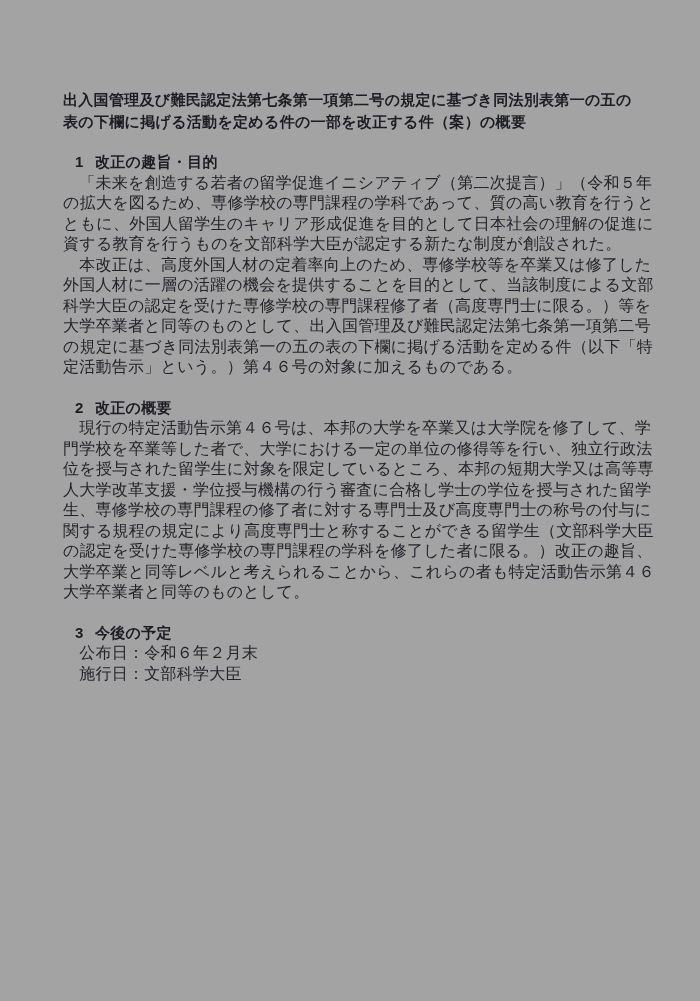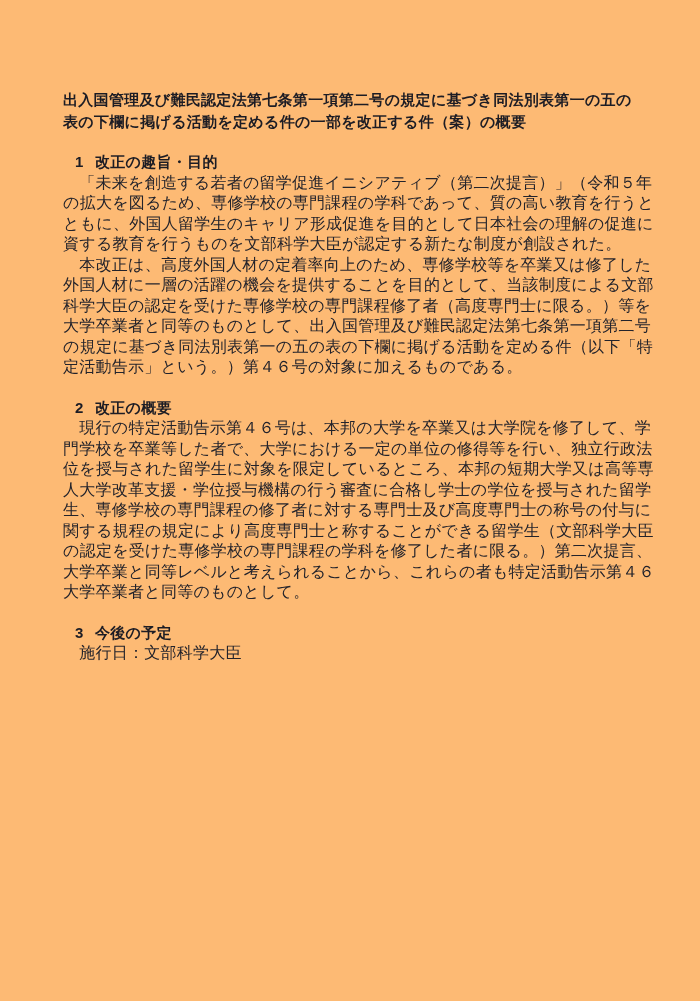--- a/index.html
+++ b/index.html
@@ -4,21 +4,21 @@
 <style>
   html, body {
     margin: 0;
     padding: 0;
     background: #ffffff;
   }
   .page {
     position: relative;
     width: 700px;
     height: 1001px;
-    background: #fdba74;
+    background: #a3a3a3;
     overflow: hidden;
     font-family: "DejaVu Serif", serif;
     color: #23232b;
   }
   .content {
     padding: 89px 0 0 63px;
     width: 590px;
   }
   .doc-title .line {
     font-family: "Liberation Sans", sans-serif;
@@ -91,29 +91,30 @@
             <span class="num">2</span>
             <span class="label">改正の概要</span>
           </div>
           <div class="para">
             <div class="line">　現行の特定活動告示第４６号は、本邦の大学を卒業又は大学院を修了して、学</div>
             <div class="line">門学校を卒業等した者で、大学における一定の単位の修得等を行い、独立行政法</div>
             <div class="line">位を授与された留学生に対象を限定しているところ、本邦の短期大学又は高等専</div>
             <div class="line">人大学改革支援・学位授与機構の行う審査に合格し学士の学位を授与された留学</div>
             <div class="line">生、専修学校の専門課程の修了者に対する専門士及び高度専門士の称号の付与に</div>
             <div class="line">関する規程の規定により高度専門士と称することができる留学生（文部科学大臣</div>
-            <div class="line">の認定を受けた専修学校の専門課程の学科を修了した者に限る。）第二次提言、</div>
+            <div class="line">の認定を受けた専修学校の専門課程の学科を修了した者に限る。）改正の趣旨、</div>
             <div class="line">大学卒業と同等レベルと考えられることから、これらの者も特定活動告示第４６</div>
             <div class="line">大学卒業者と同等のものとして。</div>
           </div>
         </div>
         <div class="section">
           <div class="section-heading">
             <span class="num">3</span>
             <span class="label">今後の予定</span>
           </div>
           <div class="para">
+            <div class="line">　公布日：令和６年２月末</div>
             <div class="line">　施行日：文部科学大臣</div>
           </div>
         </div>
       </div>
   </div>
 </div>
 
 </body></html>

